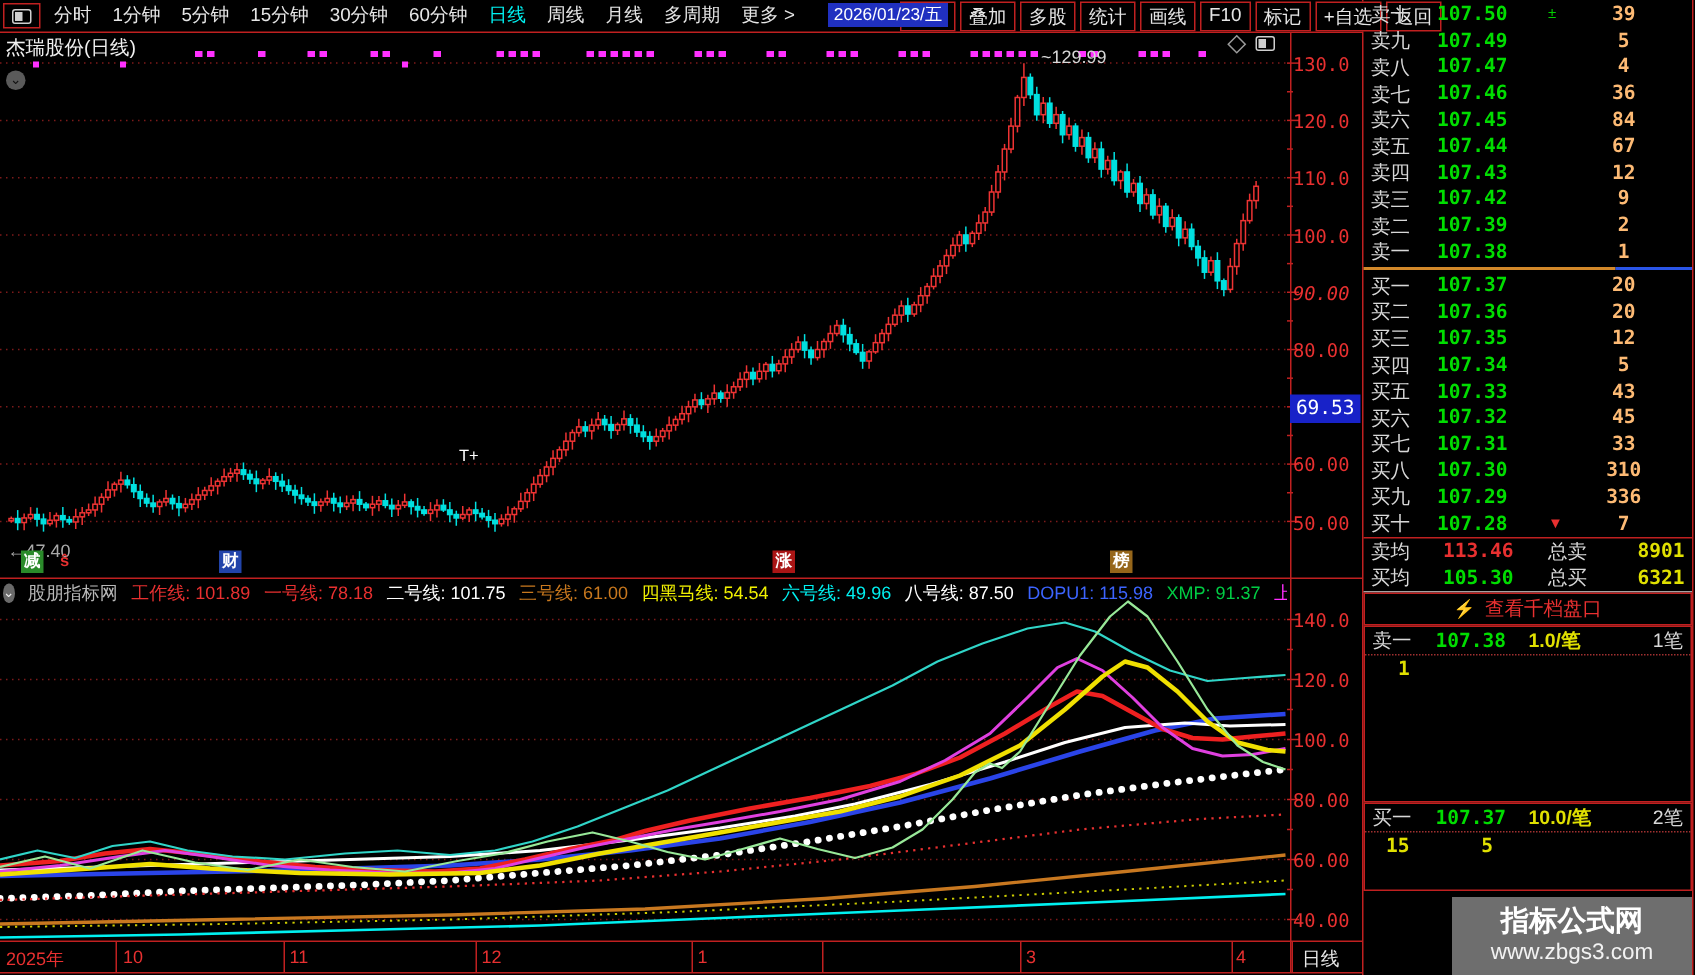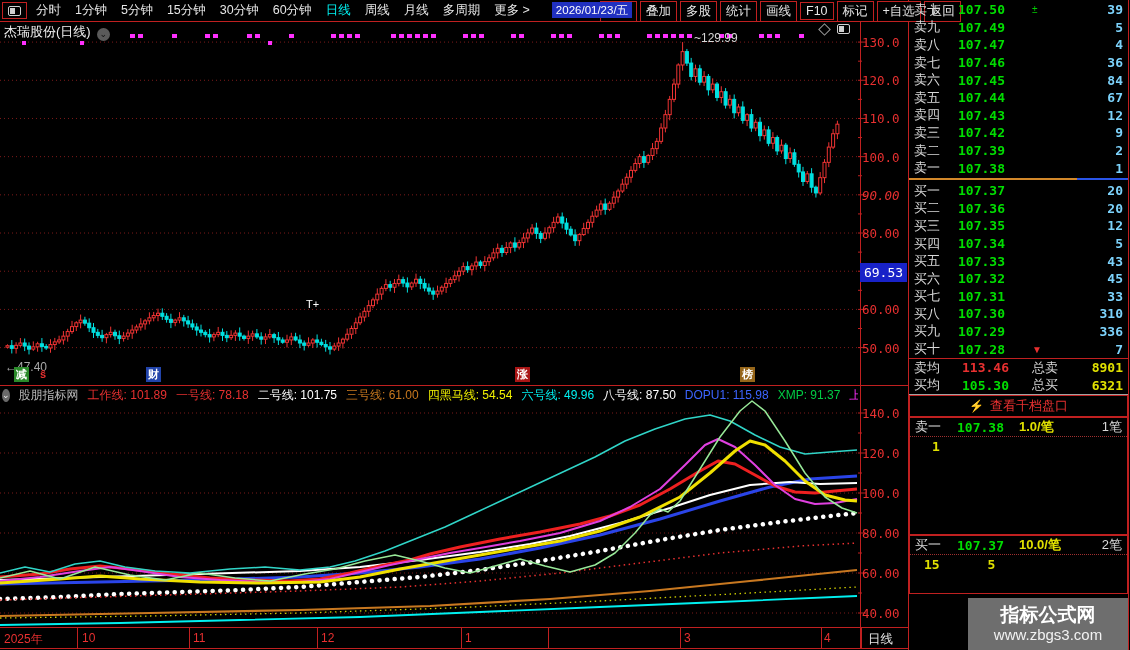--- a/index.html
+++ b/index.html
@@ -13,26 +13,26 @@
 
   
   #menubar { position:absolute; left:0; top:0; width:908px; height:15px; z-index:6; }
   #menu-toggle { position:absolute; left:2px; top:2px; width:25px; height:17px;
     border:1px solid #c02020; display:flex; align-items:center; justify-content:center; }
   .panel-ic { width:13px; height:10px; border:1px solid #cfcfcf; border-radius:2px; position:relative; }
   .panel-ic::after { content:""; position:absolute; left:1px; top:1px; bottom:1px; width:5px; background:#cfcfcf; }
   #menu-left { position:absolute; left:36px; top:0; height:21px; display:flex; gap:14px;
     align-items:center; font-size:12.5px; color:#e6e6e6; white-space:nowrap; }
   #menu-left .mi.sel { color:#00f0f0; }
-  #menu-right { position:absolute; left:600px; top:1px; height:20px; display:flex; gap:3px; align-items:center; }
+  #menu-right { position:absolute; left:600px; top:1px; height:20px; display:flex; gap:3px; }
   #menu-right .mb { border:1px solid #c02020; color:#e6e6e6; font-size:12.5px;
     padding:1px 5px; background:#000; white-space:nowrap; }
 
   
-  #chart-title { position:absolute; left:4px; top:23px; font-size:13px; color:#f0f0f0; z-index:6; display:flex; gap:6px; align-items:flex-end;}
+  #chart-title { position:absolute; left:4px; top:23px; font-size:13px; color:#f0f0f0; z-index:6; display:flex; gap:6px; align-items:flex-start;flex-direction:column;}
   .circ-ic { width:13px; height:13px; border-radius:50%; background:#5a5a5a; color:#111;
     font-size:9px; line-height:12px; text-align:center; display:inline-block; }
   #peak-label { position:absolute; left:694px; top:31px; color:#d8d8d8; font-size:12px; z-index:6; }
   #low-label  { position:absolute; left:5px;  top:360px; color:#a8a8a8; font-size:12px; z-index:6; }
   #t-marker   { position:absolute; left:306px; top:301px; color:#fff; font-size:11px; z-index:6; line-height:7px; }
   #chart-icons { position:absolute; left:820px; top:24px; z-index:6; display:flex; gap:8px; align-items:center; }
   .diamond { width:9px; height:9px; border:1px solid #9a9a9a; transform:rotate(45deg); }
 
   #badges { position:absolute; left:0; top:367px; height:16px; z-index:6; }
   .badge { position:absolute; top:0; font-size:11px; font-weight:bold; color:#fff; padding:1px 2px; line-height:13px; }
@@ -52,21 +52,21 @@
   #x-high { position:absolute; left:552px; top:2px; width:80px; height:16px; background:#2030c0;
     color:#fff; font-size:11.5px; line-height:16px; text-align:center; z-index:7; }
   #x-period { position:absolute; left:868px; top:631px; color:#e8e8e8; font-size:12.5px; z-index:7; }
 
   
   #rpanel { position:absolute; left:909px; top:0; width:219px; height:650px; z-index:6; font-size:13px; }
   .obrow { display:flex; align-items:center; height:17.6px; padding:0 5px; }
   .obrow .lbl { width:44px; color:#d8d8d8; }
   .obrow .prc { width:74px; color:#00dd00; font-weight:bold; font-family:"DejaVu Sans Mono", monospace; }
   .obrow .tag { width:10px; font-size:10px; }
-  .obrow .vol { flex:1; text-align:right; color:#7dd3fc; font-weight:bold; font-family:"DejaVu Sans Mono", monospace; }
+  .obrow .vol { flex:1; text-align:center; color:#fdba74; font-weight:bold; font-family:"DejaVu Sans Mono", monospace; }
   #ob-divider { position:relative; height:3px; margin:1px 0; }
   #ob-divider .seg-a { position:absolute; left:0; top:0; height:2px; width:168px; background:#d2882a; }
   #ob-divider .seg-b { position:absolute; left:168px; top:0; height:2px; right:0; background:#2a55e8; }
   #avg-block { border-top:1px solid #c02020; border-bottom:1px solid #a3a3a3; }
   .avgrow { display:flex; align-items:center; height:17.6px; padding:0 5px; }
   .avgrow .lbl { width:48px; color:#d8d8d8; }
   .avgrow .v1 { width:70px; font-weight:bold; font-family:"DejaVu Sans Mono", monospace; }
   .avgrow .lbl2 { width:44px; color:#d8d8d8; }
   .avgrow .v2 { flex:1; text-align:right; color:#e0e000; font-weight:bold; font-family:"DejaVu Sans Mono", monospace; }
   #qiandang { height:22px; border:1px solid #c02020; display:flex; align-items:center;

